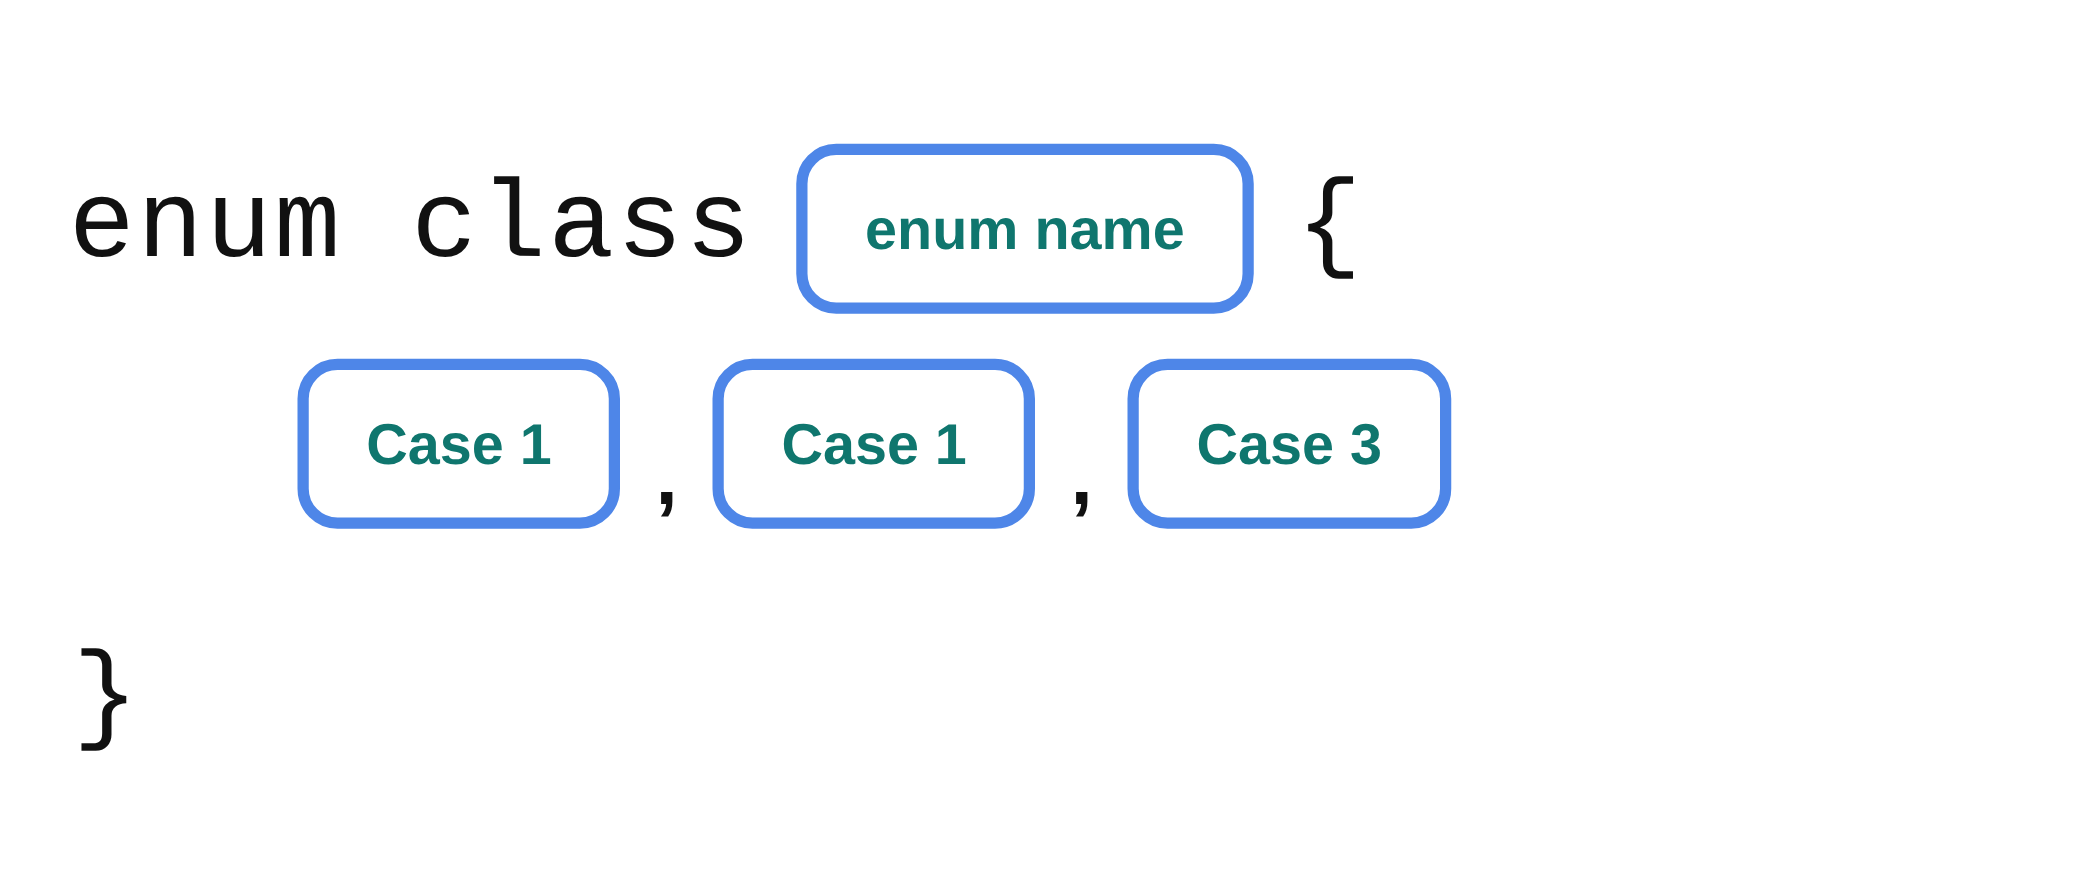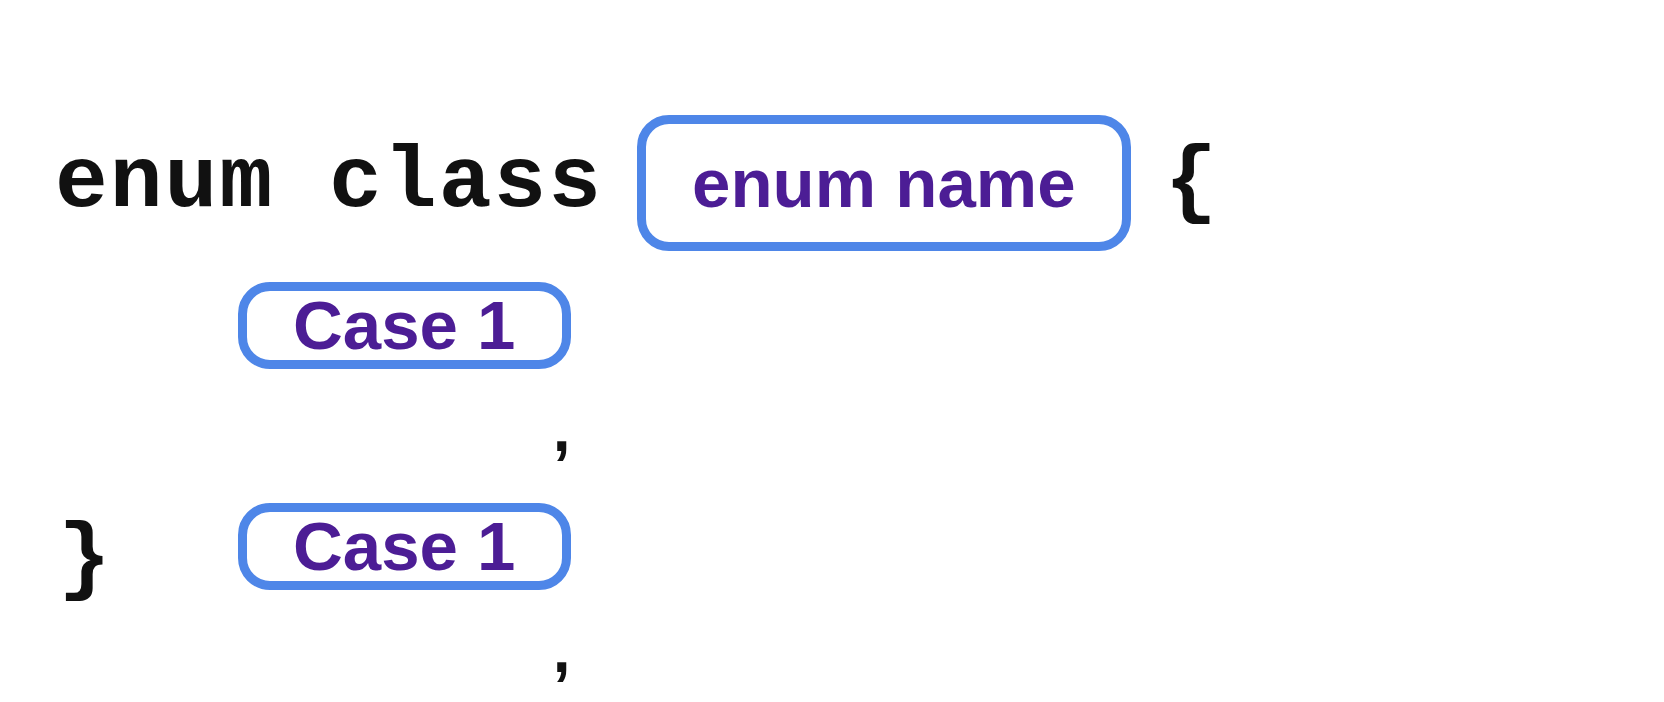--- a/index.html
+++ b/index.html
@@ -23,52 +23,51 @@
     left: 55px;
     top: 108px;
     gap: 34px;
     height: 150px;
   }
   .row-2 {
     left: 238px;
     top: 282px;
     gap: 28px;
     height: 145px;
-    flex-direction: column;
   }
   .row-3 {
     left: 58px;
     top: 505px;
     height: 110px;
   }
   .code-text {
     font-family: "Liberation Mono", "DejaVu Sans Mono", monospace;
     font-size: 88px;
-    font-weight: 700;
+    font-weight: 400;
     color: #111111;
     letter-spacing: 2px;
     white-space: pre;
     line-height: 1;
   }
   .syntax-box {
     display: flex;
     align-items: center;
     justify-content: center;
     border: 9px solid #4e86e8;
     border-radius: 32px;
     background: #ffffff;
     height: 118px;
     padding: 0 46px;
     box-sizing: content-box;
   }
   .box-label {
     font-family: "Liberation Sans", "DejaVu Sans", sans-serif;
     font-weight: 700;
-    font-size: 69px;
-    color: #4c1d95;
+    font-size: 46px;
+    color: #0f766e;
     white-space: nowrap;
     line-height: 1;
   }
   .comma {
     font-family: "Liberation Sans", "DejaVu Sans", sans-serif;
     font-weight: 700;
     font-size: 64px;
     color: #111111;
     align-self: flex-end;
     padding-bottom: 14px;
@@ -90,19 +89,22 @@
 
   <div class="row row-2">
     <div class="syntax-box">
       <span class="box-label">Case 1</span>
     </div>
     <span class="comma">,</span>
     <div class="syntax-box">
       <span class="box-label">Case 1</span>
     </div>
     <span class="comma">,</span>
+    <div class="syntax-box">
+      <span class="box-label">Case 3</span>
+    </div>
   </div>
 
   <div class="row row-3">
     <span class="code-text">}</span>
   </div>
 
 </div>
 
 </body></html>

